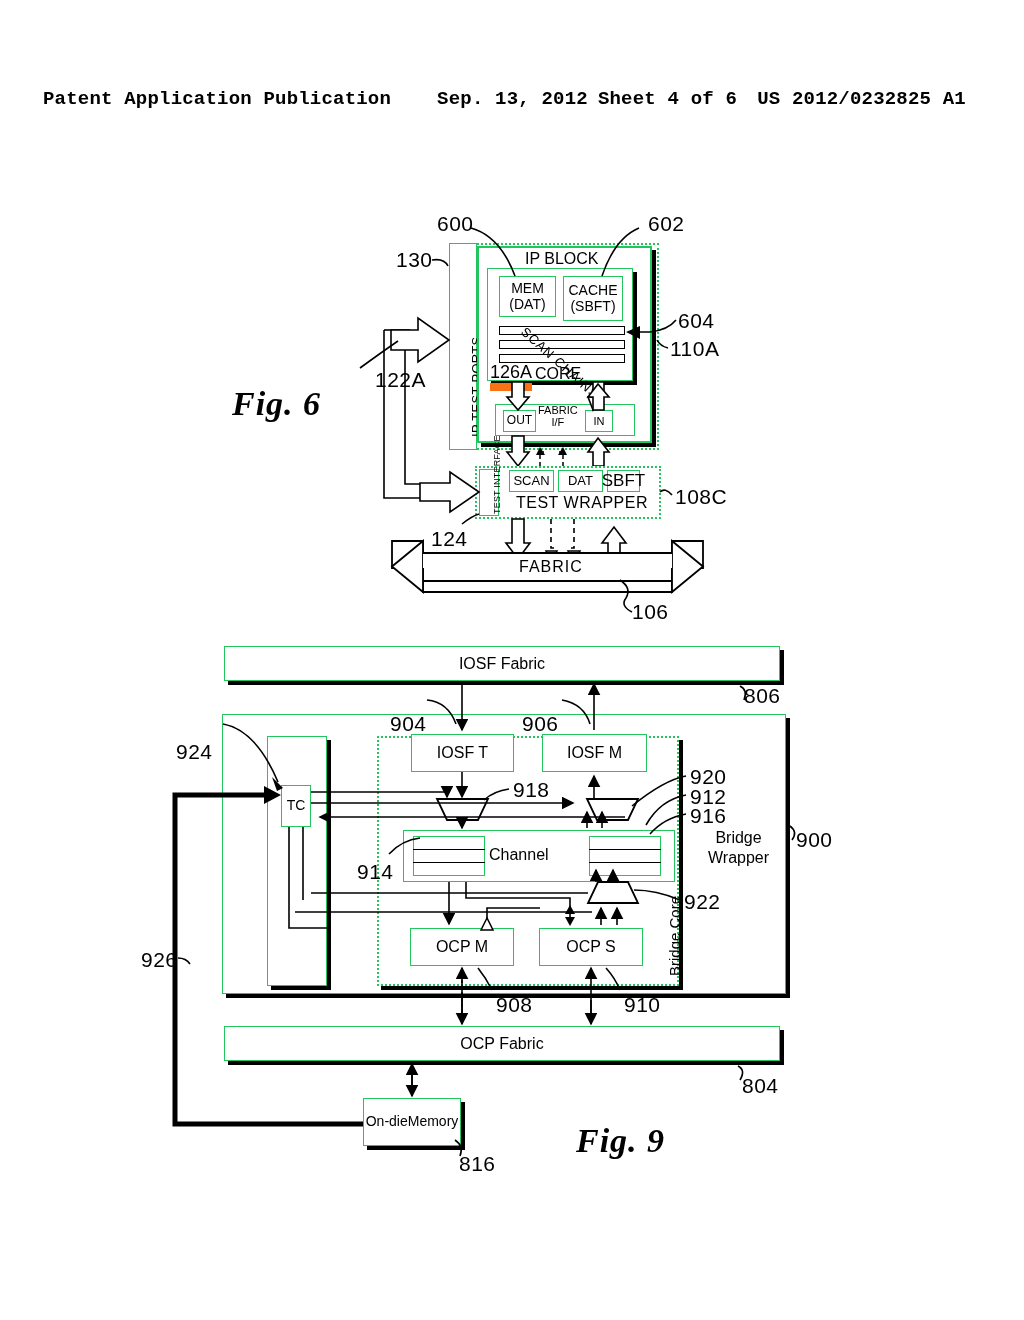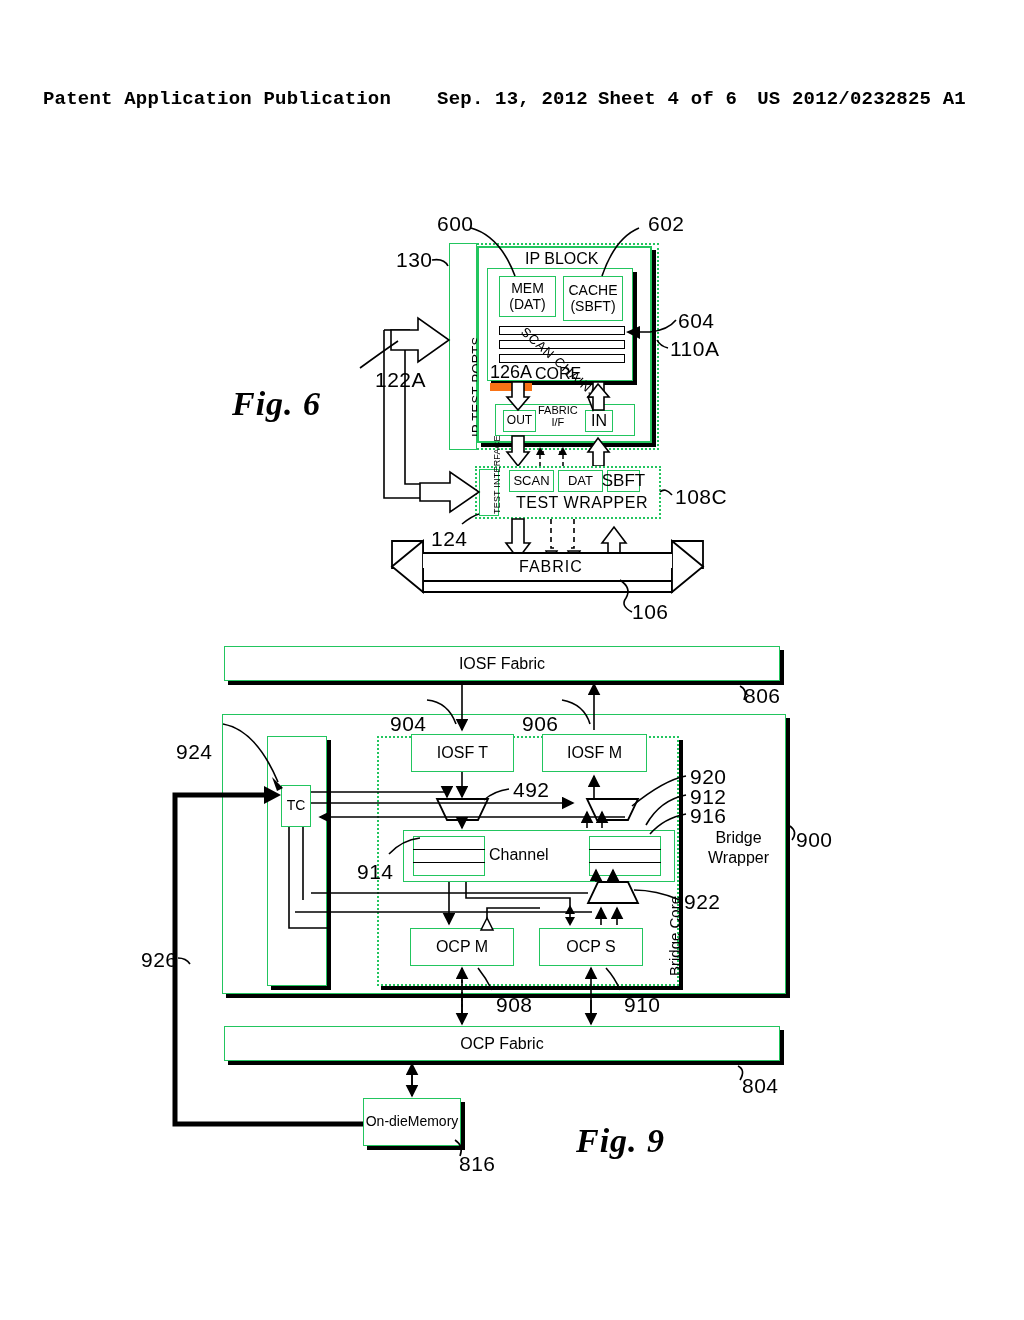--- a/index.html
+++ b/index.html
@@ -81,21 +81,21 @@
 
   <div class="lbl" style="left:490px;top:362px;font-size:18px;border-bottom:8px solid #f97316;padding-bottom:0px;">126A</div>
   <div class="lbl" style="left:535px;top:365px;font-size:16px;">CORE</div>
 
   <div class="box thin" style="left:495px;top:404px;width:140px;height:32px;"></div>
   <div class="lbl" style="left:538px;top:405px;font-size:11px;text-align:center;line-height:1.05;">
     <div>FABRIC</div>
     <div style="text-align:center">I/F</div>
   </div>
   <div class="box thin" style="left:503px;top:410px;width:33px;height:22px;font-size:12px;">OUT</div>
-  <div class="box thin" style="left:585px;top:410px;width:28px;height:22px;font-size:16px;">IN</div>
+  <div class="box thin" style="left:585px;top:410px;width:28px;height:22px;font-size:11px;">IN</div>
 
   <svg style="left:0;top:0;width:1024px;height:1320px;">
 
     <polygon points="512,382 524,382 524,397 529,397 518,410 507,397 512,397" fill="#fff" stroke="#000" stroke-width="1.6"></polygon>
 
     <polygon points="593,410 599,397 604,397 604,382 593,382 593,397 588,397" fill="#fff" stroke="#000" stroke-width="1.6"></polygon>
     <polygon points="593,410 604,410 604,397 609,397 598,384 588,397 593,397" fill="#fff" stroke="#000" stroke-width="1.6"></polygon>
 
     <polygon points="512,436 524,436 524,452 529,452 518,466 507,452 512,452" fill="#fff" stroke="#000" stroke-width="1.6"></polygon>
 
@@ -301,21 +301,21 @@
     <polygon points="283,788 272,777 277,791" fill="#000"></polygon>
     <path d="M178,958 Q186,958 190,964" fill="none" stroke="#000" stroke-width="1.6"></path>
     <path d="M740,686 Q748,690 744,700" fill="none" stroke="#000" stroke-width="1.6"></path>
     <path d="M738,1066 Q746,1070 740,1080" fill="none" stroke="#000" stroke-width="1.6"></path>
     <path d="M455,1140 Q464,1146 460,1156" fill="none" stroke="#000" stroke-width="1.6"></path>
     <path d="M790,826 Q798,832 792,840" fill="none" stroke="#000" stroke-width="1.6"></path>
   </svg>
 
   <div class="num" style="left:390px;top:712px;">904</div>
   <div class="num" style="left:522px;top:712px;">906</div>
-  <div class="num" style="left:513px;top:778px;">492</div>
+  <div class="num" style="left:513px;top:778px;">918</div>
   <div class="num" style="left:690px;top:765px;">920</div>
   <div class="num" style="left:690px;top:785px;">912</div>
   <div class="num" style="left:690px;top:804px;">916</div>
   <div class="num" style="left:357px;top:860px;">914</div>
   <div class="num" style="left:684px;top:890px;">922</div>
   <div class="num" style="left:176px;top:740px;">924</div>
   <div class="num" style="left:141px;top:948px;">926</div>
   <div class="num" style="left:496px;top:993px;">908</div>
   <div class="num" style="left:624px;top:993px;">910</div>
   <div class="num" style="left:744px;top:684px;">806</div>

